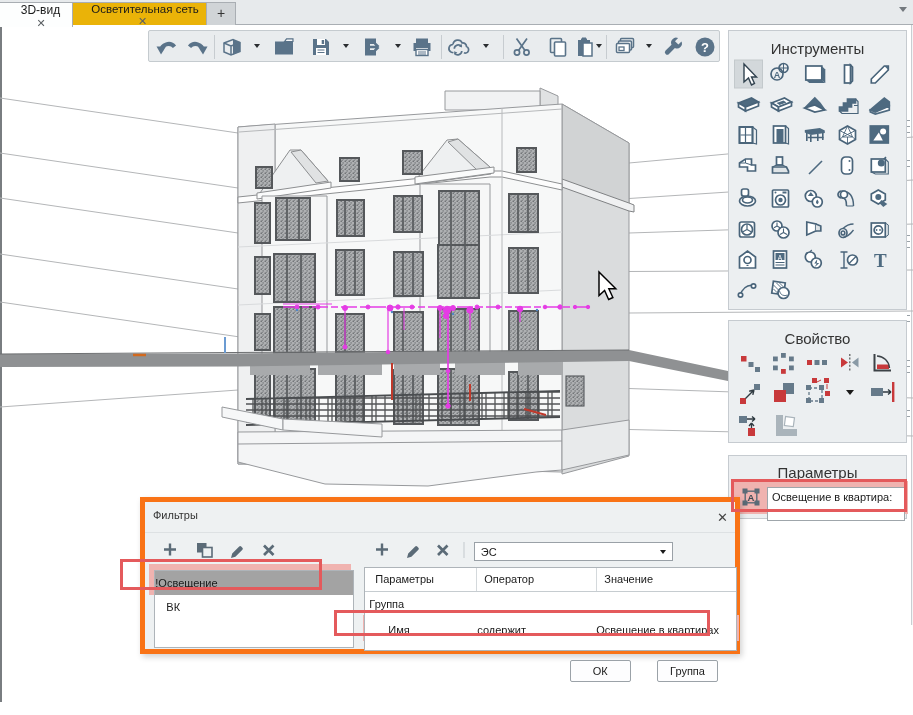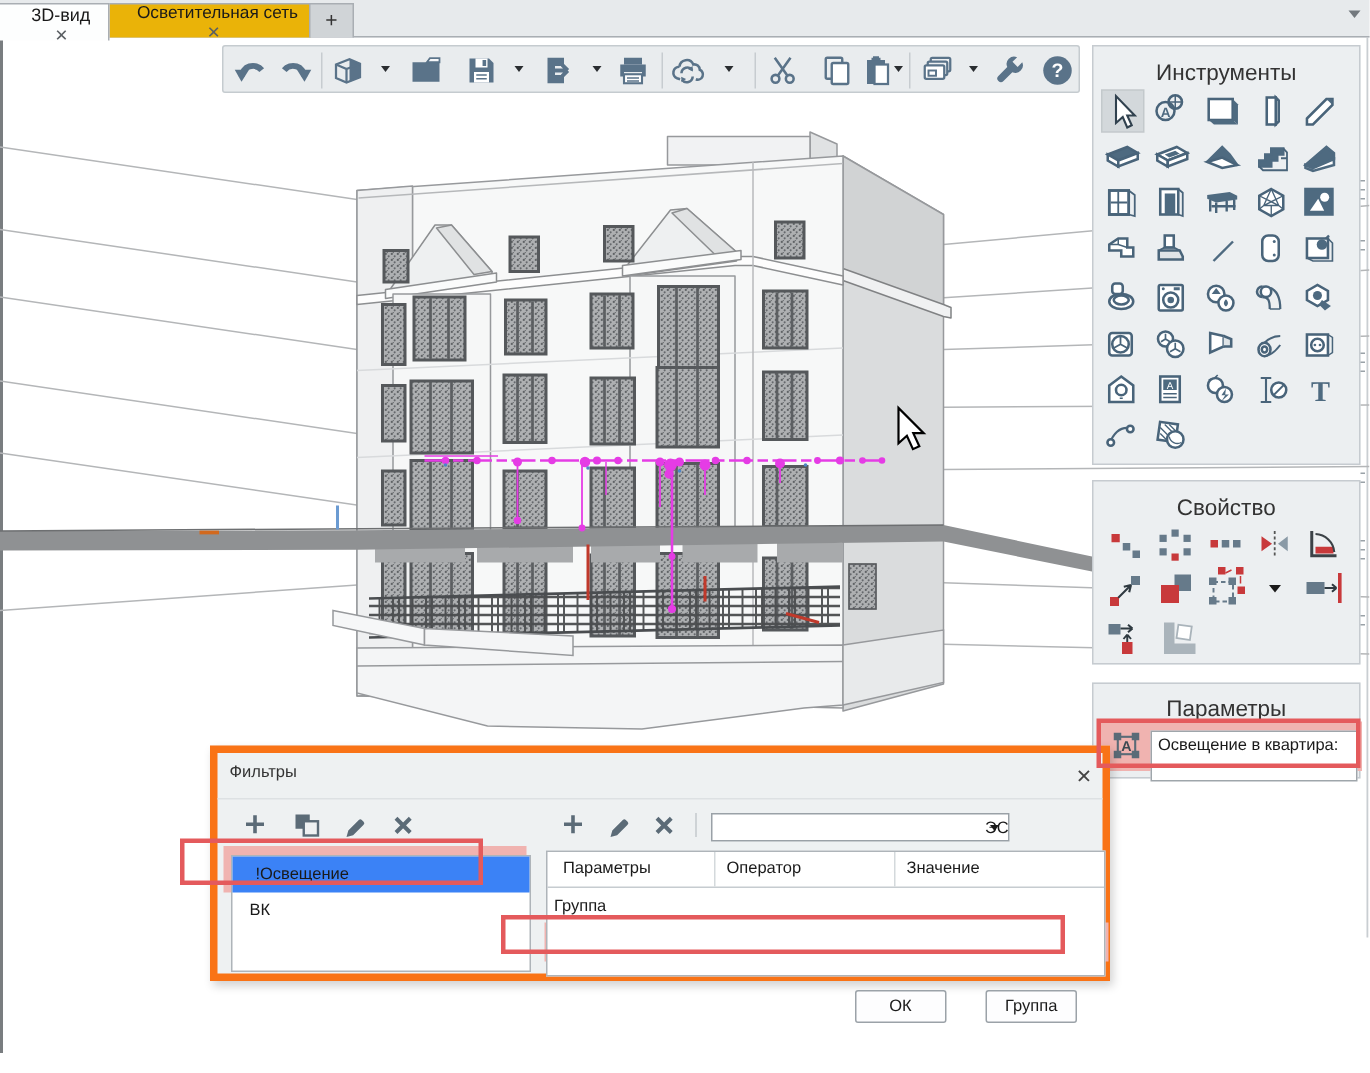--- a/index.html
+++ b/index.html
@@ -641,38 +641,43 @@
         <rect x="39.5" y="5.5" width="9.5" height="9.5" fill="#eef1f2" stroke="#5b6b77" stroke-width="1.6"></rect>
  </svg>
  <svg style="position:absolute;left:230px;top:40px;" width="200" height="16" viewBox="0 0 200 16">
   <g stroke="#5b6b77" stroke-width="2.4" fill="none">
    <path d="M7,1.5 V13.5 M1,7.5 H13"></path>
    <path d="M63,3.5 L72.5,13 M72.5,3.5 L63,13" stroke-width="2.7"></path>
   </g>
   <path d="M32,16 l1.2,-4.4 7,-7 a1.4,1.4 0 0 1 2,0 l1.2,1.2 a1.4,1.4 0 0 1 0,2 l-7,7 Z" fill="#5b6b77"></path>
   <line x1="89" y1="-2" x2="89" y2="18" stroke="#c3c9cd" stroke-width="1"></line>
  </svg>
- <div style="position:absolute;left:328.8px;top:39.6px;width:199.7px;height:19.7px;background:#fff;border:1px solid #9aa1a7;box-sizing:border-box;line-height:18px;padding-left:6px;text-align:right;">ЭС
+ <div style="position:absolute;left:328.8px;top:39.6px;width:199.7px;height:19.7px;background:#fff;border:1px solid #9aa1a7;box-sizing:border-box;line-height:18px;padding-left:6px;">ЭС
   <div style="position:absolute;right:6px;top:7px;width:0;height:0;border-left:3.5px solid transparent;border-right:3.5px solid transparent;border-top:4.5px solid #1a1a1a;"></div>
  </div>
  <div class="hlf" style="left:3.5px;top:62.3px;width:202.5px;height:30.5px;"></div>
  <div style="position:absolute;left:9.3px;top:67.6px;width:199.7px;height:78px;background:#fff;border:1px solid #aeb4b9;box-sizing:border-box;">
-  <div style="height:24.7px;line-height:24.7px;padding-left:15px;background:#3b82f6;">!Освещение</div>
+  <div style="height:24.7px;line-height:24.7px;padding-left:0;background:#a3a3a3;">!Освещение</div>
   <div style="height:24.7px;line-height:24.7px;padding-left:11px;">ВК</div>
  </div>
  <div class="hlf" style="left:218.4px;top:112.8px;width:375.8px;height:26.3px;"></div>
  <div style="position:absolute;left:219.3px;top:64.6px;width:372.3px;height:84.4px;background:#fff;border:1px solid #aeb4b9;box-sizing:border-box;">
   <div style="height:23px;border-bottom:1px solid #c6ccd0;position:relative;">
    <span style="position:absolute;left:10px;top:5px;">Параметры</span>
    <span style="position:absolute;left:119px;top:5px;">Оператор</span>
    <span style="position:absolute;left:239px;top:5px;">Значение</span>
    <div style="position:absolute;left:110.5px;top:0;width:1px;height:23px;background:#d4d9dc;"></div>
    <div style="position:absolute;left:231px;top:0;width:1px;height:23px;background:#d4d9dc;"></div>
   </div>
   <div style="height:25px;line-height:25px;padding-left:4px;">Группа</div>
+  <div style="height:26px;line-height:26px;position:relative;">
+   <span style="position:absolute;left:23px;top:0;line-height:26px;">Имя</span>
+   <span style="position:absolute;left:112px;top:0;line-height:26px;">содержит</span>
+   <span style="position:absolute;left:231px;top:0;line-height:26px;">Освещение в квартирах</span>
+  </div>
  </div>
  <div class="btn" style="left:425px;top:157.9px;width:60.5px;">ОК</div>
  <div class="btn" style="left:511.8px;top:157.9px;width:61.4px;">Группа</div>
 </div>
 <div class="hl" style="left:119.5px;top:559.3px;width:202.5px;height:30.5px;"></div>
 <div class="hl" style="left:334.4px;top:609.8px;width:375.8px;height:26.3px;"></div>
 <svg class="abs" style="left:905px;top:60px;" width="8" height="560" viewBox="0 0 8 560">
 <g fill="#9aa2a8" font-family="Liberation Sans" font-size="5">
 <rect x="2" y="60" width="3" height="1"></rect>
         <rect x="2" y="66" width="3" height="1"></rect>

